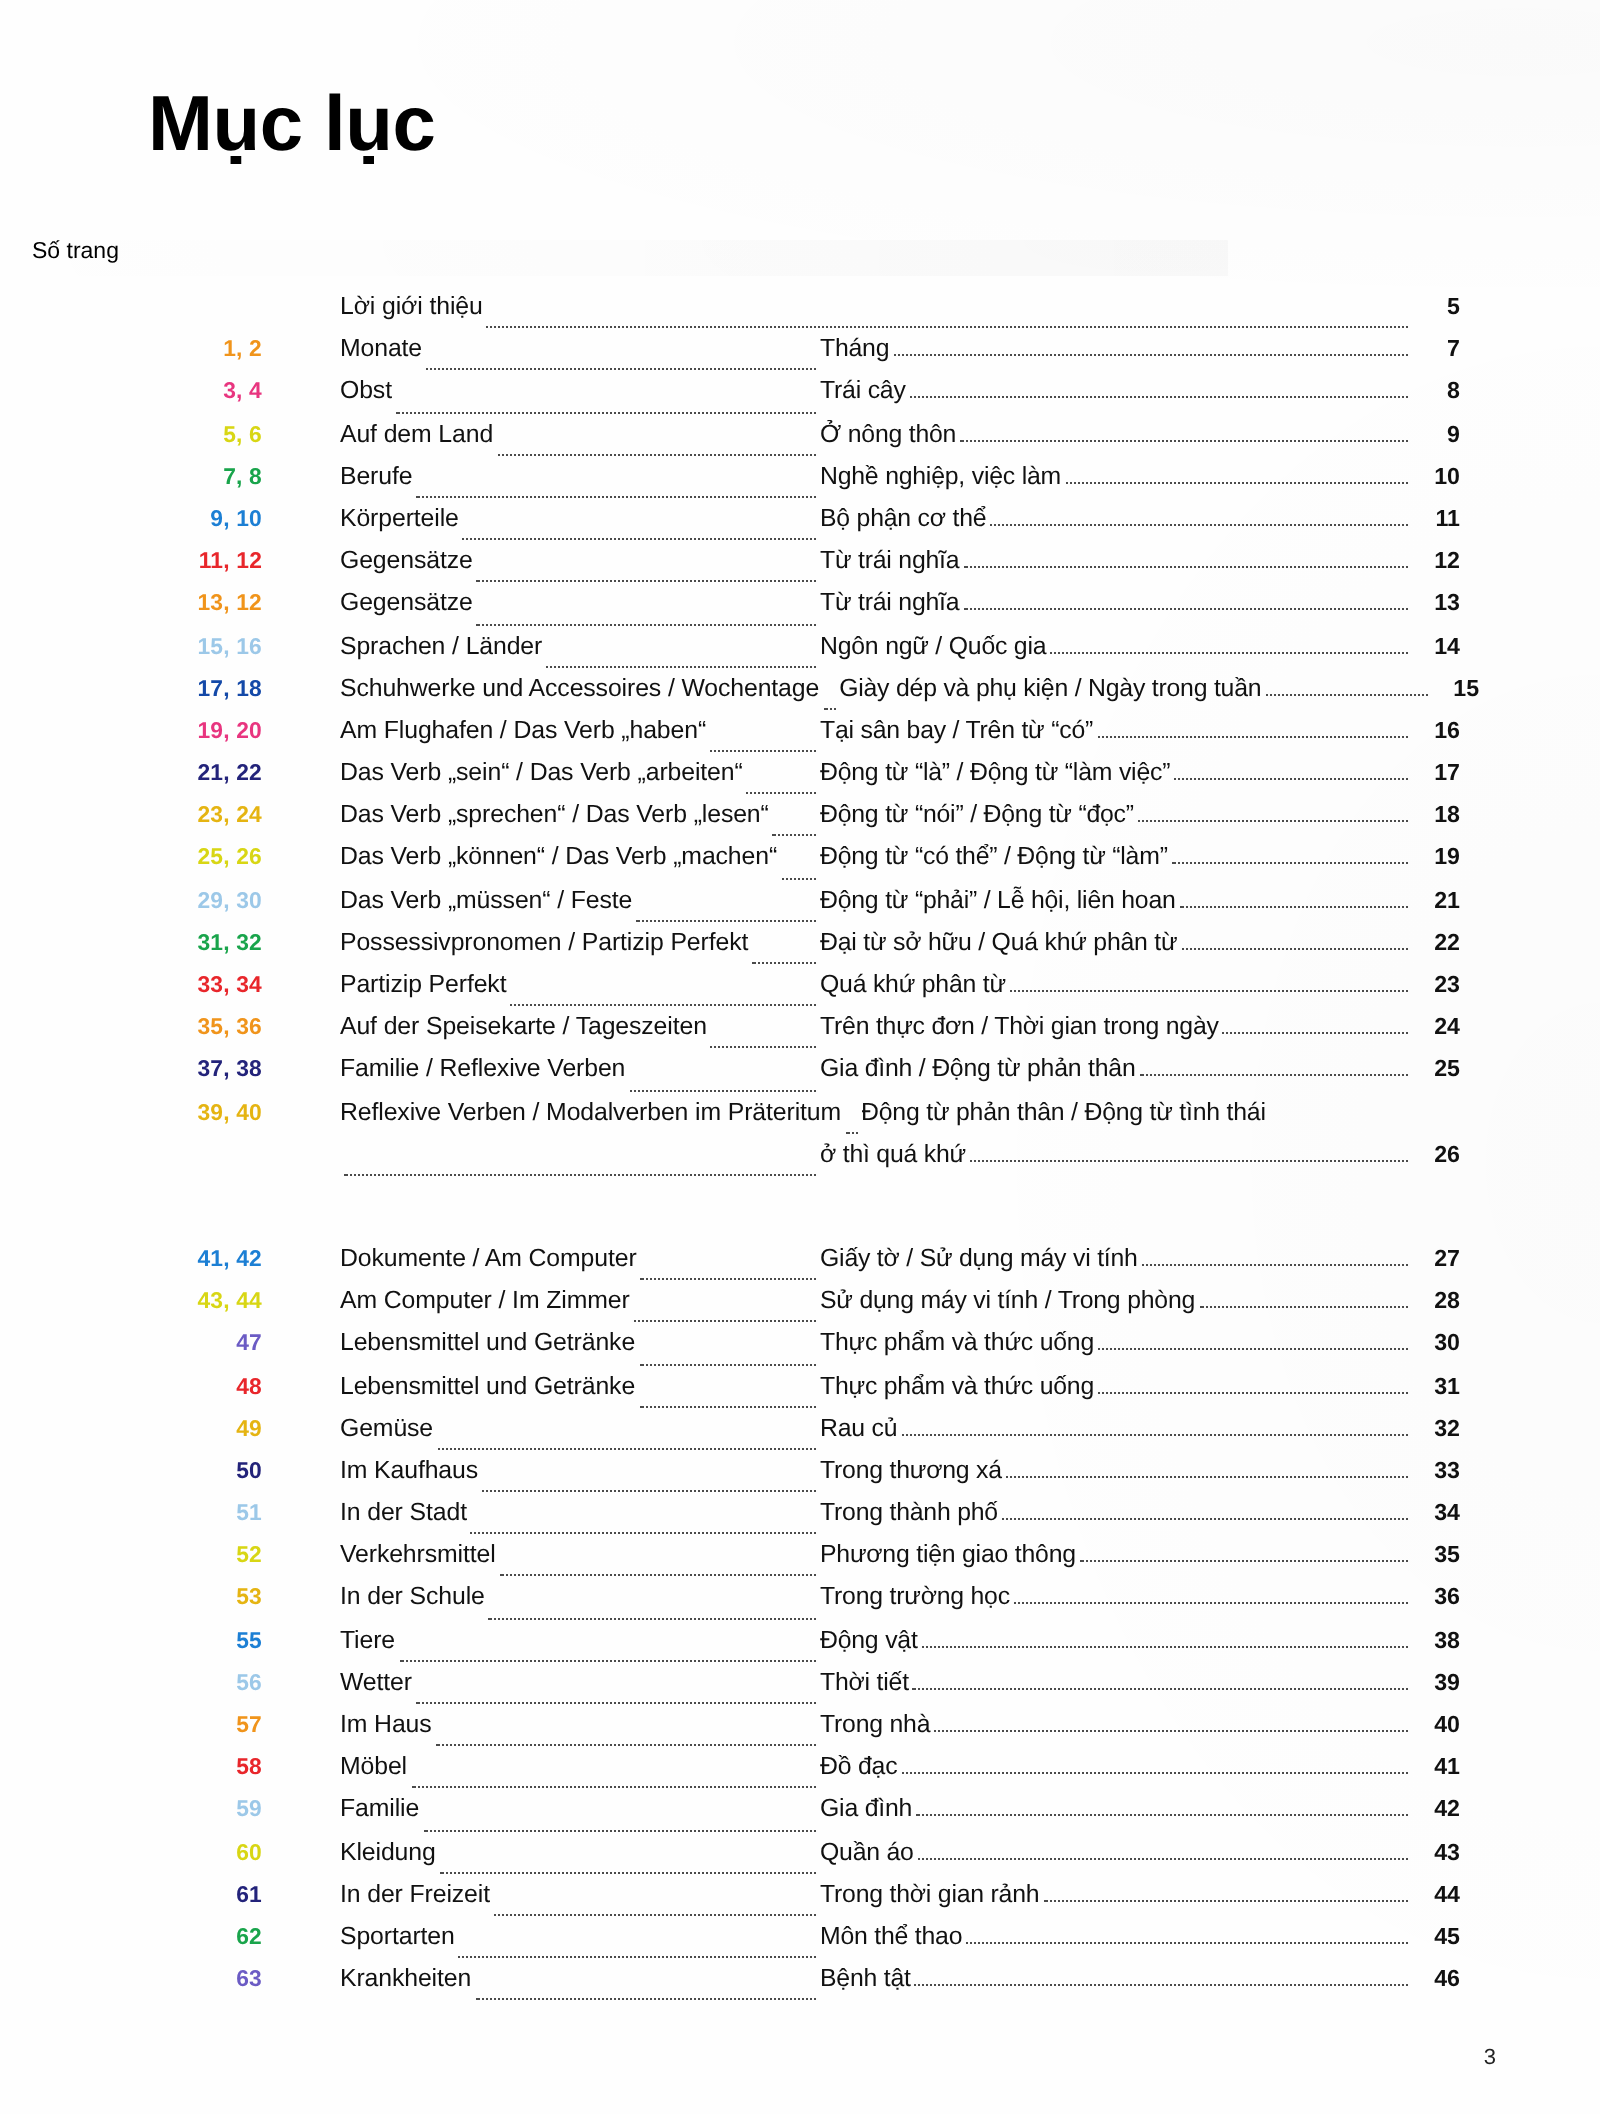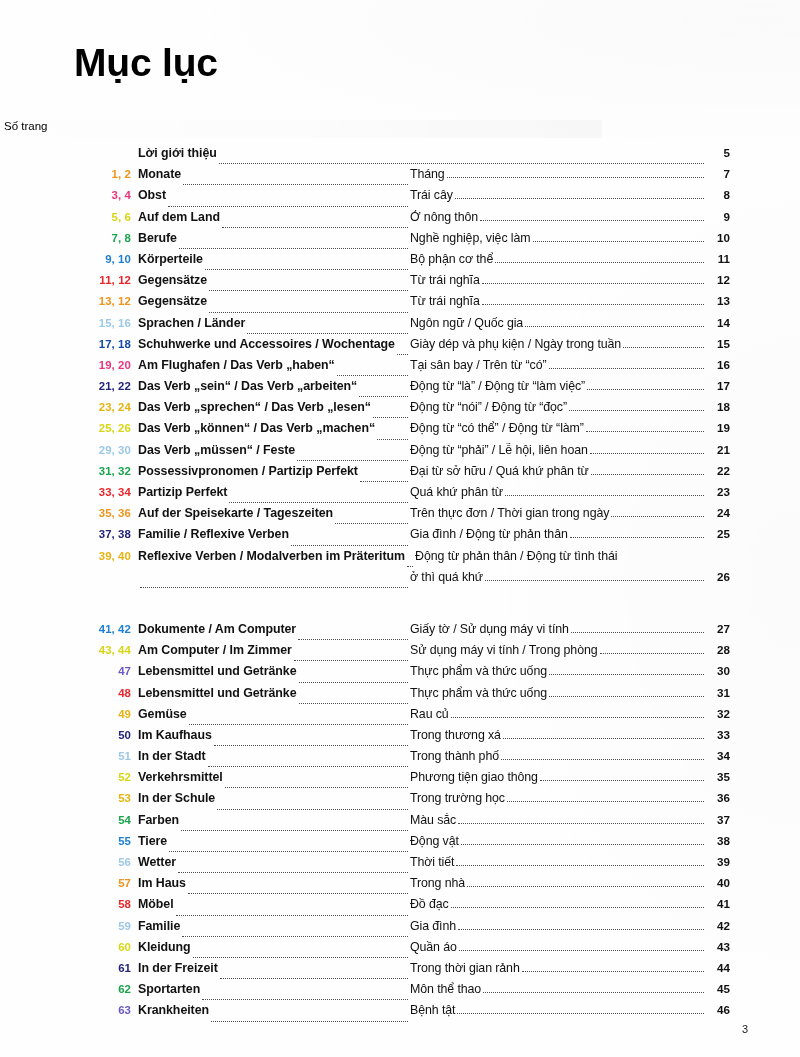--- a/index.html
+++ b/index.html
@@ -33,21 +33,21 @@
     top: 42px;
     font-size: 39px;
     font-weight: bold;
     letter-spacing: -0.2px;
     color: #000000;
     line-height: 1.1;
   }
 
   .col-headers {
     position: absolute;
-    left: 4px;
+    left: 16px;
     top: 120px;
     width: 668px;
     height: 18px;
   }
   .col-head {
     position: absolute;
     font-size: 11.5px;
     font-weight: normal;
     color: #000;
     white-space: nowrap;
@@ -80,24 +80,25 @@
     text-align: right;
     padding-right: 7px;
     font-weight: bold;
     font-size: 11.4px;
     letter-spacing: 0.1px;
     white-space: nowrap;
   }
 
   .de {
     flex: 0 0 auto;
-    font-weight: bold;
+    font-weight: normal;
     white-space: nowrap;
     letter-spacing: -0.05px;
     color: #111;
+    margin-left: 32px;
   }
 
   .leader {
     flex: 1 1 auto;
     min-width: 6px;
     align-self: flex-end;
     position: relative;
     height: 11px;
     overflow: hidden;
     margin: 0 2px;
@@ -448,30 +449,20 @@
         <div class="num" style="color: rgb(229, 180, 18);">53</div>
         <div class="de">In der Schule</div>
         <div class="leader"></div>
         <div class="vi-cell">
           <div class="vi">Trong trường học</div>
           <div class="leader"></div>
         </div>
         <div class="pg">36</div>
       </div>
       <div class="row">
-        <div class="num" style="color: rgb(25, 164, 75);">54</div>
-        <div class="de">Farben</div>
-        <div class="leader"></div>
-        <div class="vi-cell">
-          <div class="vi">Màu sắc</div>
-          <div class="leader"></div>
-        </div>
-        <div class="pg">37</div>
-      </div>
-      <div class="row">
         <div class="num" style="color: rgb(28, 127, 212);">55</div>
         <div class="de">Tiere</div>
         <div class="leader"></div>
         <div class="vi-cell">
           <div class="vi">Động vật</div>
           <div class="leader"></div>
         </div>
         <div class="pg">38</div>
       </div>
       <div class="row">

